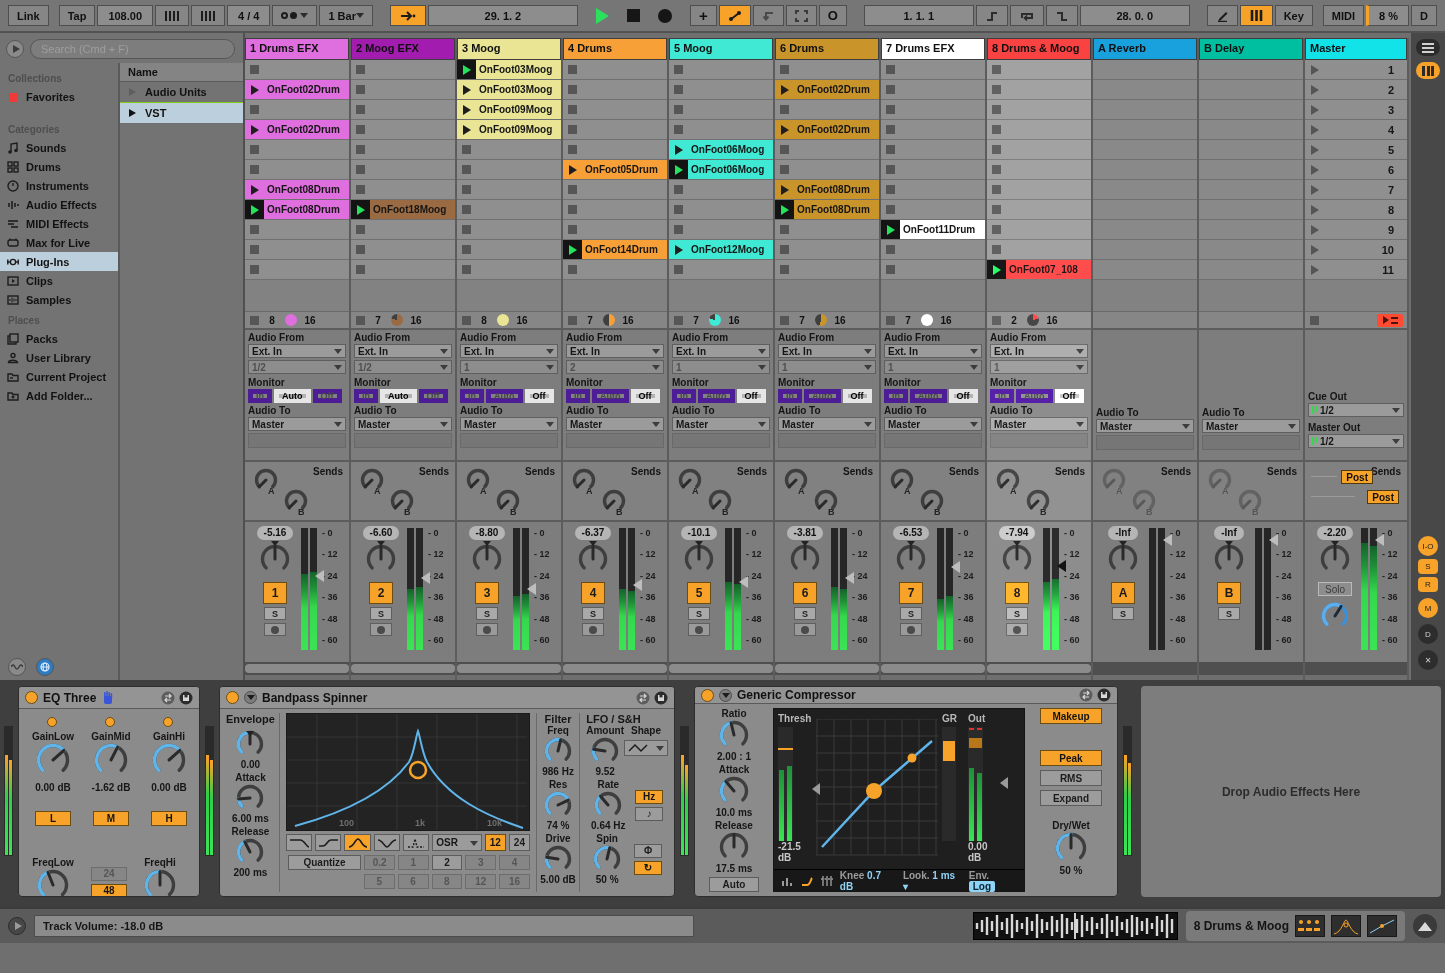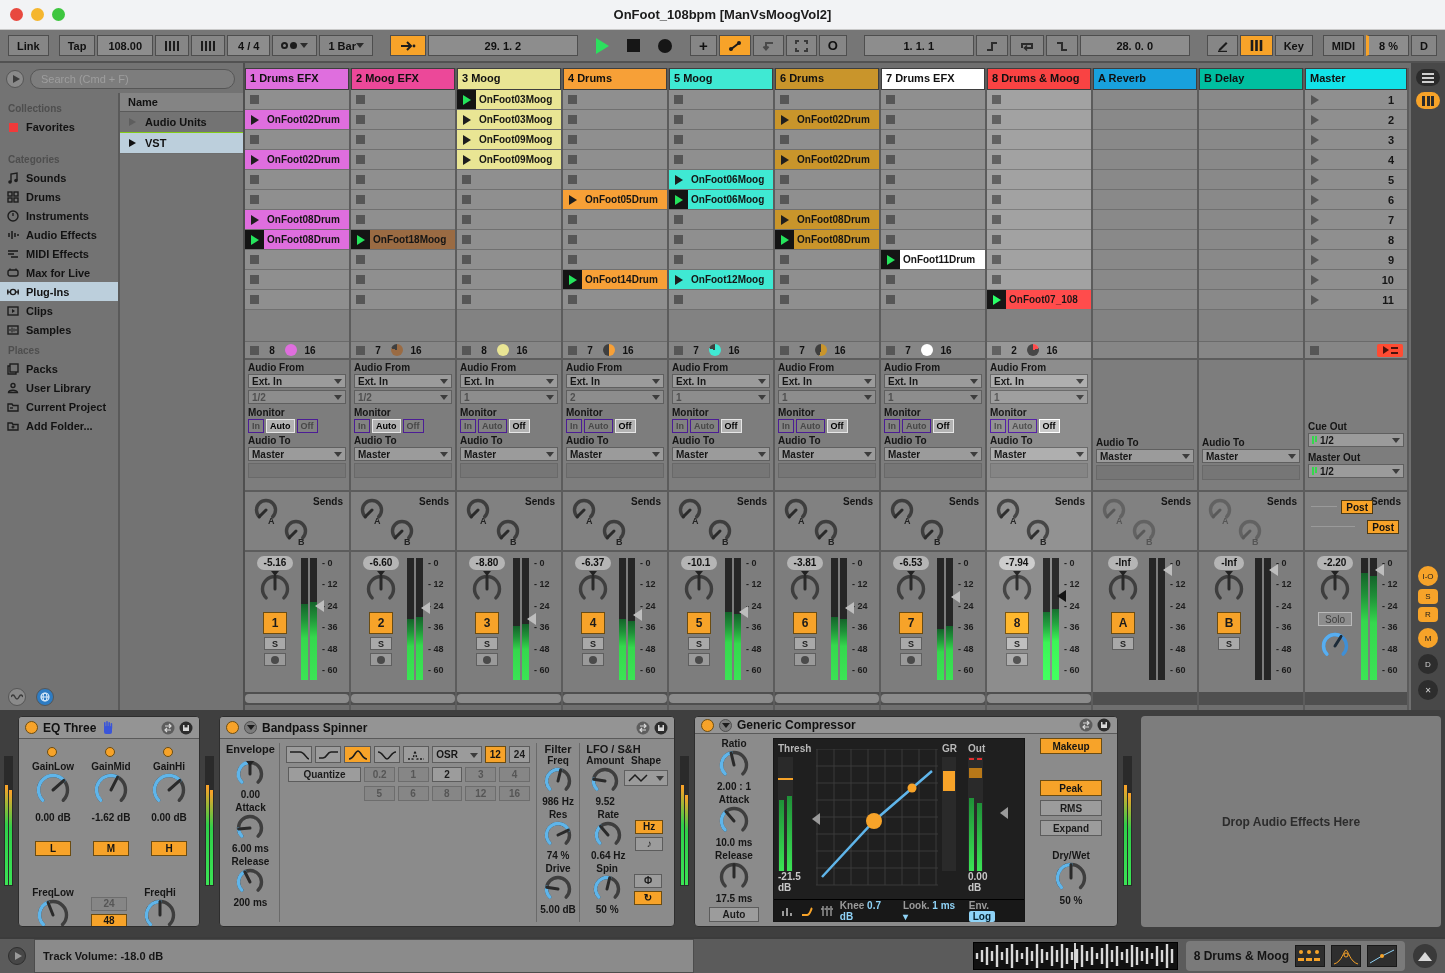--- a/index.html
+++ b/index.html
@@ -67,21 +67,21 @@
   .stopall { margin-left:auto; margin-right:4px; width:26px; height:13px; background:#ff4b32; border-radius:2px; display:flex; align-items:center; justify-content:center; gap:2px; }
   .stopall .ctri { border-left:6px solid #4c120c; border-top:4px solid transparent; border-bottom:4px solid transparent; }
   .stopall .lines { width:7px; height:7px; border-top:2px solid #4c120c; border-bottom:2px solid #4c120c; }
 
   .io { height:132px; background:#7d7d7d; border-bottom:2px solid #5c5c5c; padding:1px 3px; position:relative; font-size:10px; }
   .iolabel { font-weight:bold; color:#151515; height:13px; line-height:13px; }
   .dd { height:14px; background:#9b9b9b; border:1px solid #5f5f5f; display:flex; align-items:center; font-size:10px; font-weight:bold; color:#161616; padding:0 3px; margin-bottom:2px; position:relative; }
   .dd .arr { position:absolute; right:3px; top:4px; width:0; height:0; border-top:5px solid #3c3c3c; border-left:4px solid transparent; border-right:4px solid transparent; }
   .dd.dim { color:#4f4f4f; background:#8d8d8d; }
   .mon { display:flex; gap:2px; height:14px; margin-bottom:1px; }
-  .mbtn { flex:none; padding:0 3px; border:1px solid #4c1d95; color:#474747; font-size:9px; font-weight:bold; display:flex; align-items:center; background:#828282; }
+  .mbtn { flex:none; padding:0 3px; border:5px solid #4c1d95; color:#474747; font-size:9px; font-weight:bold; display:flex; align-items:center; background:#828282; }
   .mbtn.on { background:#b3b3b3; border-color:#e6e6e6; color:#000; }
   .iobox { height:15px; background:#767676; border:1px solid #696969; margin-top:2px; }
   .meterico { display:inline-flex; gap:1px; margin-right:3px; }
   .meterico i { width:2px; height:8px; background:#35d84d; display:block; }
 
   .sends { height:60px; background:#818181; border-bottom:2px solid #5c5c5c; position:relative; }
   .sends .slabel { position:absolute; right:6px; top:4px; font-size:10px; font-weight:bold; color:#141414; }
   .sk { position:absolute; }
   .skl { position:absolute; font-size:9px; font-weight:bold; color:#222; }
   .postbtn { position:absolute; right:8px; background:#f7a329; border:1px solid #4e3a12; font-size:10px; font-weight:bold; color:#111; padding:0 4px; height:14px; line-height:13px; }
@@ -167,41 +167,33 @@
   .blue { color:#8fd3f7; }
   .logchip { background:#8fd3f7; color:#08222f; padding:0 4px; border-radius:2px; }
   .compright { flex:1; display:flex; flex-direction:column; align-items:center; position:relative; }
   .cmode { width:62px; height:16px; line-height:15px; margin-top:4px; }
 
   .dropzone { flex:1; background:#7d7d7d; border-radius:4px; margin-left:4px; display:flex; align-items:center; justify-content:center; }
   .dropzone span { font-size:12px; font-weight:bold; color:#2c2c2c; }
 
   
   .statusbar { height:36px; background:#5b5b5b; border-top:2px solid #3c3c3c; display:flex; align-items:center; padding:0 8px; gap:8px; }
-  .statfield { width:660px; height:22px; background:#8b8b8b; border:1px solid #4c4c4c; font-size:11px; font-weight:bold; color:#161616; display:flex; align-items:center; padding:16px 8px; }
+  .statfield { width:660px; height:22px; background:#8b8b8b; border:1px solid #4c4c4c; font-size:11px; font-weight:bold; color:#161616; display:flex; align-items:center; padding:4px 8px; }
   .wavebox { width:205px; height:28px; background:#111; border:1px solid #000; margin-left:auto; }
   .trackpanel { display:flex; align-items:center; gap:6px; background:#7a7a7a; border-radius:4px; height:30px; padding:0 8px; }
   .trackpanel .tname { font-size:12px; font-weight:bold; color:#141414; }
   .thumb { width:30px; height:22px; background:#2e2e2e; border:1px solid #191919; position:relative; overflow:hidden; }
   .upbtn { width:24px; height:24px; border-radius:50%; background:#3a3a3a; display:flex; align-items:center; justify-content:center; }
   .upbtn i { width:0; height:0; border-bottom:9px solid #d9d9d9; border-left:7px solid transparent; border-right:7px solid transparent; }
 </style>
 </head>
 <body>
 
 <div class="window">
 
-  <div class="titlebar">
-    <div class="lights">
-      <span class="light" style="background:#e8493f"></span>
-      <span class="light" style="background:#f5b62e"></span>
-      <span class="light" style="background:#3ec63f"></span>
-    </div>
-    <div class="title">OnFoot_108bpm  [ManVsMoogVol2]</div>
-  </div>
 
   <div class="transport">
     <div class="tbtn">Link</div>
     <div class="tsep"></div>
     <div class="tbtn">Tap</div>
     <div class="tfield">108.00</div>
     <div class="tbtn tico">
         <svg width="16" height="12">
           <g stroke="#1c1c1c" stroke-width="2">
             <line x1="2" y1="1" x2="2" y2="11"></line>
@@ -636,21 +628,21 @@
                 <div>- 48</div>
                 <div>- 60</div>
               </span>
     </div>
   </div>
     <div class="hscroll">
             <span class="hthumb" style="width:100%"></span>
           </div>
   </div>
         <div class="col  ">
-    <div class="thead" style="background:#ec4899">2 Moog EFX</div>
+    <div class="thead" style="background:#a21caf">2 Moog EFX</div>
     <div class="slot">
             <span class="stopsq-s"></span>
           </div>
           <div class="slot">
             <span class="stopsq-s"></span>
           </div>
           <div class="slot">
             <span class="stopsq-s"></span>
           </div>
           <div class="slot">
@@ -1944,20 +1936,41 @@
     <div class="knoblbl">Release</div>
     <svg width="30" height="30" style="display:block;margin:0 auto">
                 <path d="M 6.8682720163547035 23.1317279836453 A 11.5 11.5 0 1 1 23.131727983645305 23.131727983645288" fill="none" stroke="#3e3e3e" stroke-width="3.4" stroke-linecap="round"></path>
                 <path d="M 6.8682720163547035 23.1317279836453 A 11.5 11.5 0 0 1 9.77910925299521 4.75342497183377" fill="none" stroke="#5fb5ea" stroke-width="3.4" stroke-linecap="round"></path>
                 <line x1="15" y1="15" x2="9.77910925299521" y2="4.75342497183377" stroke="#2a2a2a" stroke-width="3" stroke-linecap="round"></line>
               </svg>
     <div class="knobval">200 ms</div>
             </div>
 </div>
           <div class="graphcol">
+  <div class="graph" style="height:118px">
+    <svg width="240" height="116">
+      <g stroke="#343434" stroke-width="1">
+                  <line x1="30" y1="0" x2="30" y2="116"></line>
+                  <line x1="70" y1="0" x2="70" y2="116"></line>
+                  <line x1="110" y1="0" x2="110" y2="116"></line>
+                  <line x1="150" y1="0" x2="150" y2="116"></line>
+                  <line x1="190" y1="0" x2="190" y2="116"></line>
+                  <line x1="230" y1="0" x2="230" y2="116"></line>
+                  <line x1="0" y1="23" x2="240" y2="23"></line>
+                  <line x1="0" y1="46" x2="240" y2="46"></line>
+                  <line x1="0" y1="69" x2="240" y2="69"></line>
+                  <line x1="0" y1="92" x2="240" y2="92"></line>
+                </g>
+      <path d="M8 112 C60 98 100 78 122 48 C127 40 129 22 131 17 C133 22 135 38 140 48 C160 84 200 102 236 114" stroke="#5fb5ea" stroke-width="2" fill="none"></path>
+      <circle cx="131" cy="56" r="8" stroke="#f7a329" stroke-width="2.5" fill="none"></circle>
+    </svg>
+    <span class="xl" style="left:52px">100</span>
+    <span class="xl" style="left:128px">1k</span>
+    <span class="xl" style="left:200px">10k</span>
+  </div>
   <div class="ftrow">
     <span class="ftbtn">
                 <svg width="22" height="12">
                   <path d="M2 3 L12 3 C17 3 18 10 21 10" stroke="#1d1d1d" stroke-width="1.6" fill="none"></path>
                 </svg>
               </span>
     <span class="ftbtn">
                 <svg width="22" height="12">
                   <path d="M2 9 L6 9 C10 9 10 3 14 3 L21 3" stroke="#1d1d1d" stroke-width="1.6" fill="none"></path>
                 </svg>

